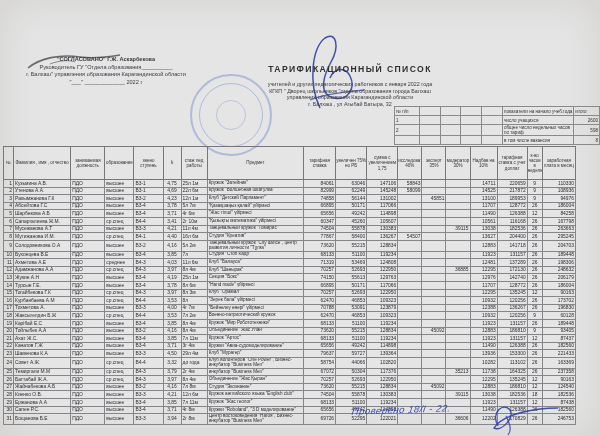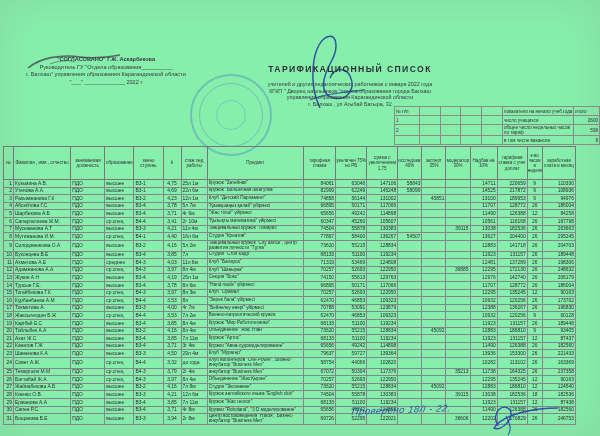--- a/index.html
+++ b/index.html
@@ -1,16 +1,16 @@
 <!DOCTYPE html>
 <html><head>
 <meta charset="utf-8">
 <style>
   html,body{margin:0;padding:0;background:#b9b7b4;}
-  .page{position:relative;width:600px;height:436px;background:#86efac;overflow:hidden;
+  .page{position:relative;width:600px;height:436px;background:#e5e5e5;overflow:hidden;
         font-family:"Liberation Sans",sans-serif;color:#2b2b2e;
         box-shadow:inset 0 0 40px rgba(120,115,105,.18);}
   
   .approval{position:absolute;left:6px;top:56px;width:200px;font-size:5.6px;line-height:7.6px;text-align:center;color:#3a3a40;}
   .approval .l1{font-weight:bold;}
   
   .titleblock{position:absolute;left:215px;top:64px;width:270px;text-align:center;}
   .doc-title{font-size:8.6px;font-weight:bold;letter-spacing:1.4px;color:#2e2e33;}
   .subtitle{margin-top:7px;font-size:5.4px;line-height:6.6px;color:#3a3a40;}
   

